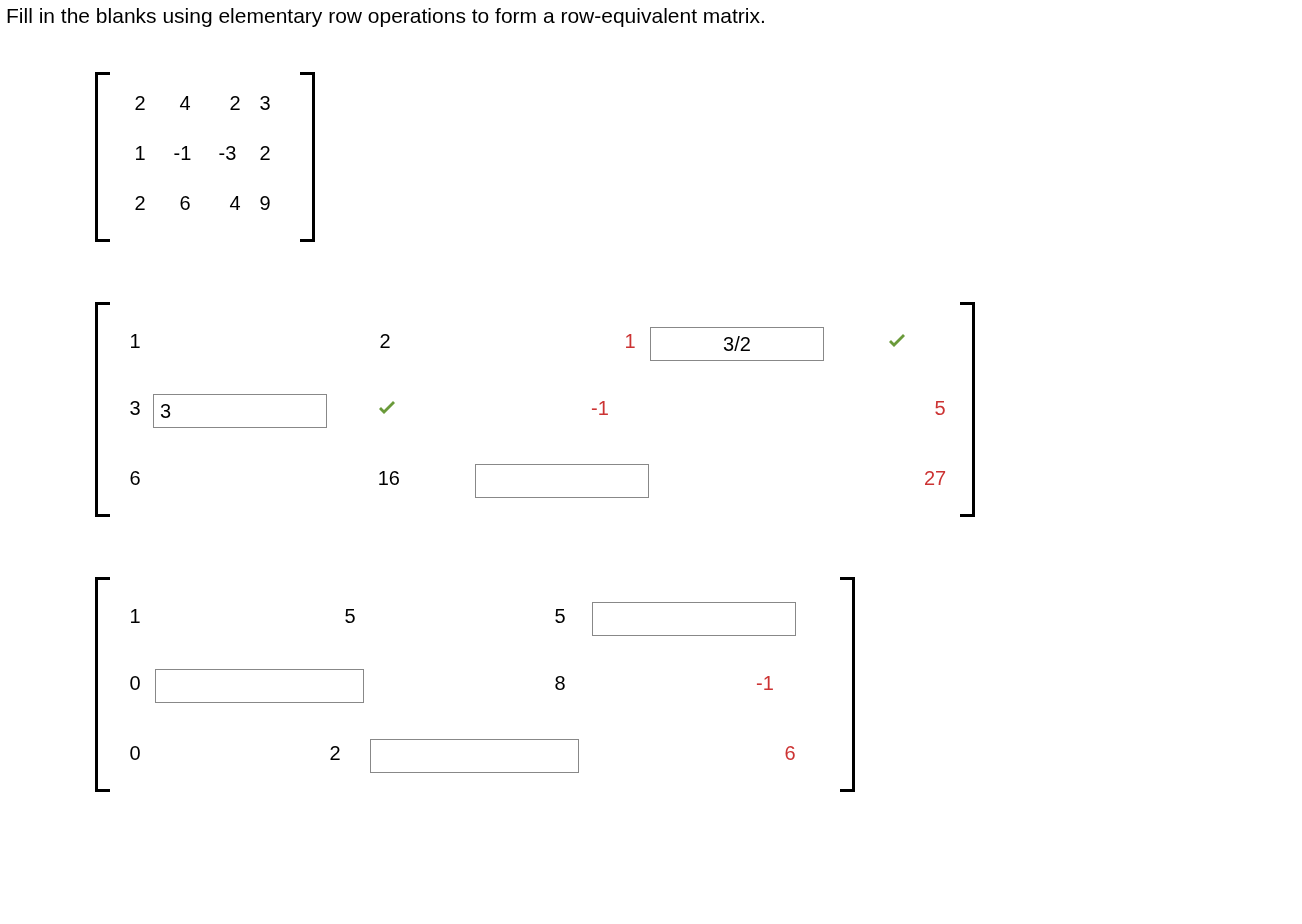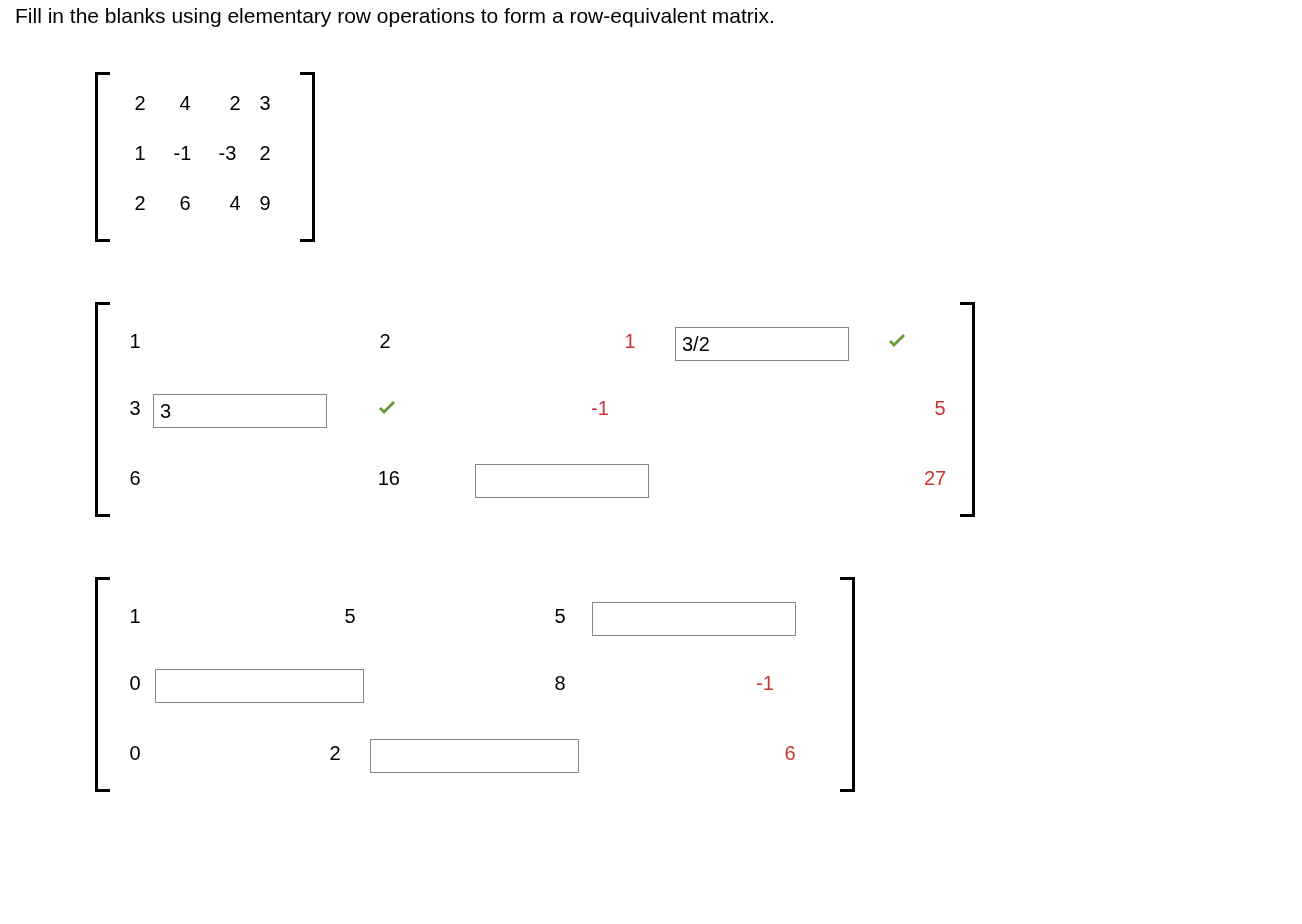--- a/index.html
+++ b/index.html
@@ -7,21 +7,20 @@
     padding: 0;
     font-family: Verdana, Geneva, sans-serif;
     font-size: 20px;
     color: #000;
     background: #fff;
     width: 1302px;
   }
   .instruction {
     padding: 4px 6px;
     font-size: 21px;
-    margin-left: 9px;
   }
   .matrix {
     position: relative;
     margin-left: 95px;
     margin-top: 40px;
   }
   .bracket {
     position: absolute;
     top: 0;
     bottom: 0;
@@ -79,21 +78,21 @@
   <div class="cell" style="left:155px;top:120px;width:30px;">9</div>
 </div>
 
 <div class="matrix" style="height:215px;width:880px;margin-top:60px;">
   <div class="bracket left" style="left:0;"></div>
   <div class="bracket right" style="right:0;"></div>
 
   <div class="cell" style="left:25px; top:28px; width:30px;">1</div>
   <div class="cell" style="left:275px;top:28px; width:30px;">2</div>
   <div class="cell red" style="left:520px;top:28px; width:30px;">1</div>
-  <input class="input" style="left: 580px; top: 25px; width: 160px;" value="3/2">
+  <input class="input" style="left: 555px; top: 25px; width: 160px; text-align: center;" value="3/2">
   <div class="check" style="left:790px;top:28px;">
     <svg viewBox="0 0 24 24">
         <path fill="#6a9a3a" d="M20 6l-11 11-5-5 2-2 3 3 9-9z"></path>
       </svg>
   </div>
 
   <div class="cell" style="left:25px; top:95px; width:30px;">3</div>
   <input class="input" style="left: 58px; top: 92px; width: 160px;" value="3">
   <div class="check" style="left:280px;top:95px;">
     <svg viewBox="0 0 24 24">

